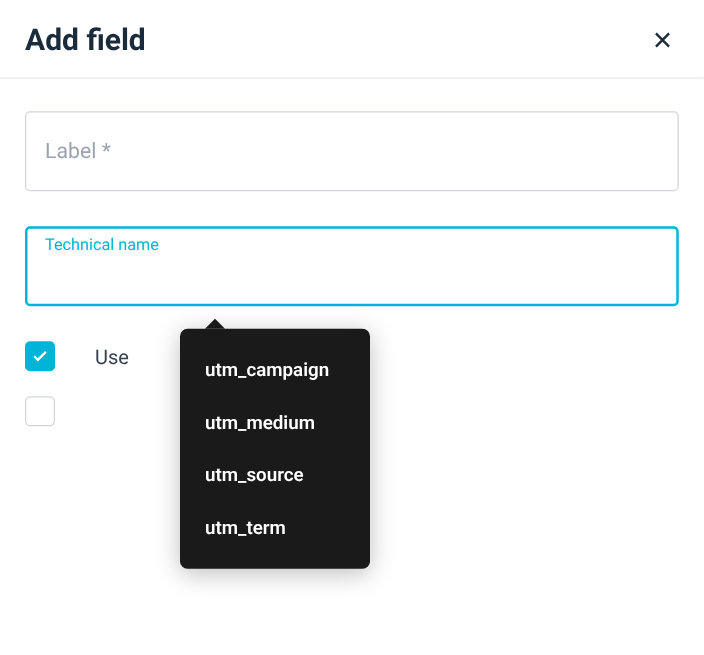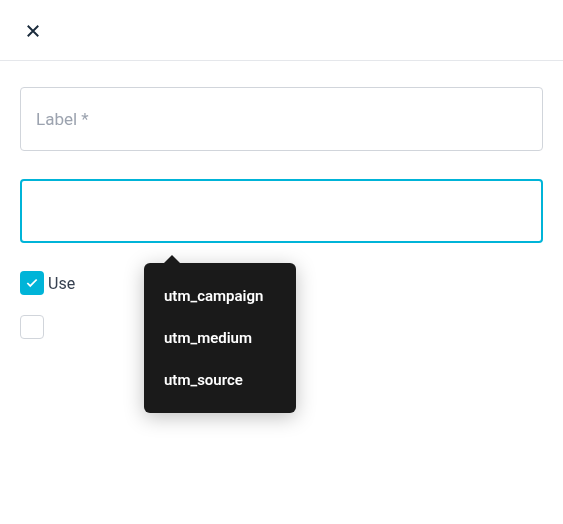--- a/index.html
+++ b/index.html
@@ -76,21 +76,21 @@
       position: absolute;
       top: 8px;
       left: 16px;
       font-size: 13px;
       color: #00b4d8;
       pointer-events: none;
     }
     .checkbox-row {
       display: flex;
       align-items: center;
-      gap: 4px;
+      gap: 32px;
       margin-bottom: 20px;
       padding-left: 0;
     }
     .checkbox {
       width: 24px;
       height: 24px;
       border-radius: 4px;
       cursor: pointer;
       display: flex;
       align-items: center;
@@ -141,35 +141,37 @@
       font-size: 15px;
       font-weight: 600;
       color: #fff;
       cursor: pointer;
     }
   </style>
 </head>
 <body>
 
 <div class="header">
+  <h1 class="title">Add field</h1>
   <button class="close-btn">
     <svg viewBox="0 0 24 24" fill="none">
       <path d="M5 5 L19 19 M19 5 L5 19"></path>
     </svg>
   </button>
 </div>
 
 <div class="form-body">
 
   <div class="input-group">
     <input class="input-field" style="padding-top: 0px;" type="text" value="">
     <span class="input-placeholder-label">Label *</span>
   </div>
 
   <div class="input-group focused">
+    <span class="floating-label">Technical name</span>
     <input class="input-field" type="text" value="" style="">
   </div>
 
   <div class="checkbox-row">
     <div class="checkbox checked">
       <svg viewBox="0 0 24 24">
         <polyline points="4 12 9 17 20 6"></polyline>
       </svg>
     </div>
     <span class="checkbox-label">Use</span>
@@ -178,13 +180,14 @@
   <div class="checkbox-row">
     <div class="checkbox unchecked"></div>
   </div>
 
 </div>
 
 <div class="dropdown">
   <div class="dropdown-item">utm_campaign</div>
   <div class="dropdown-item">utm_medium</div>
   <div class="dropdown-item">utm_source</div>
+  <div class="dropdown-item">utm_term</div>
 </div>
 
 </body></html>

